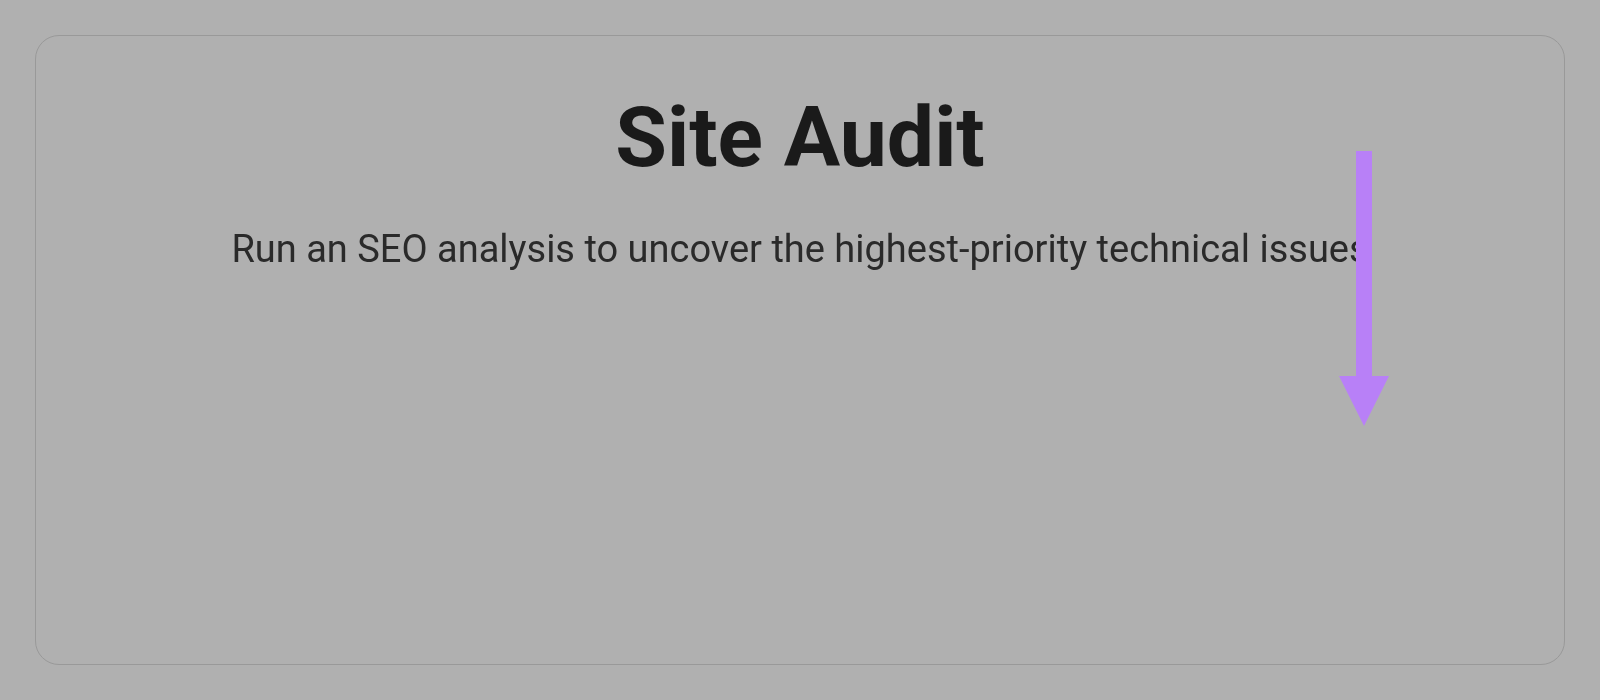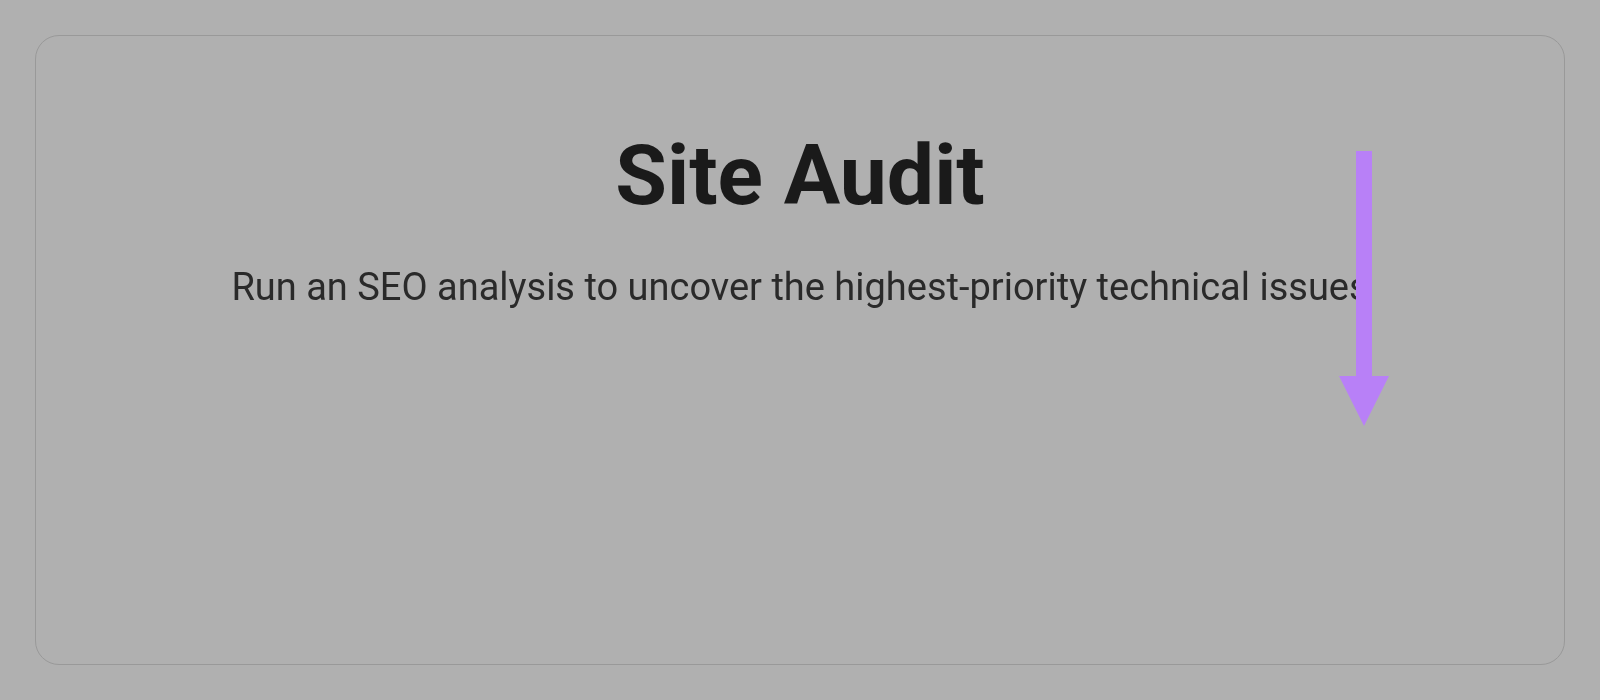--- a/index.html
+++ b/index.html
@@ -18,21 +18,21 @@
     }
     .card {
       background: #b0b0b0;
       border: 1px solid #999;
       border-radius: 24px;
       width: 1530px;
       height: 630px;
       display: flex;
       flex-direction: column;
       align-items: center;
-      padding-top: 90px;
+      padding-top: 52px;
       position: relative;
     }
     .title {
       font-size: 84px;
       font-weight: 700;
       color: #1a1a1a;
       margin-bottom: 40px;
     }
     .subtitle {
       font-size: 38px;

